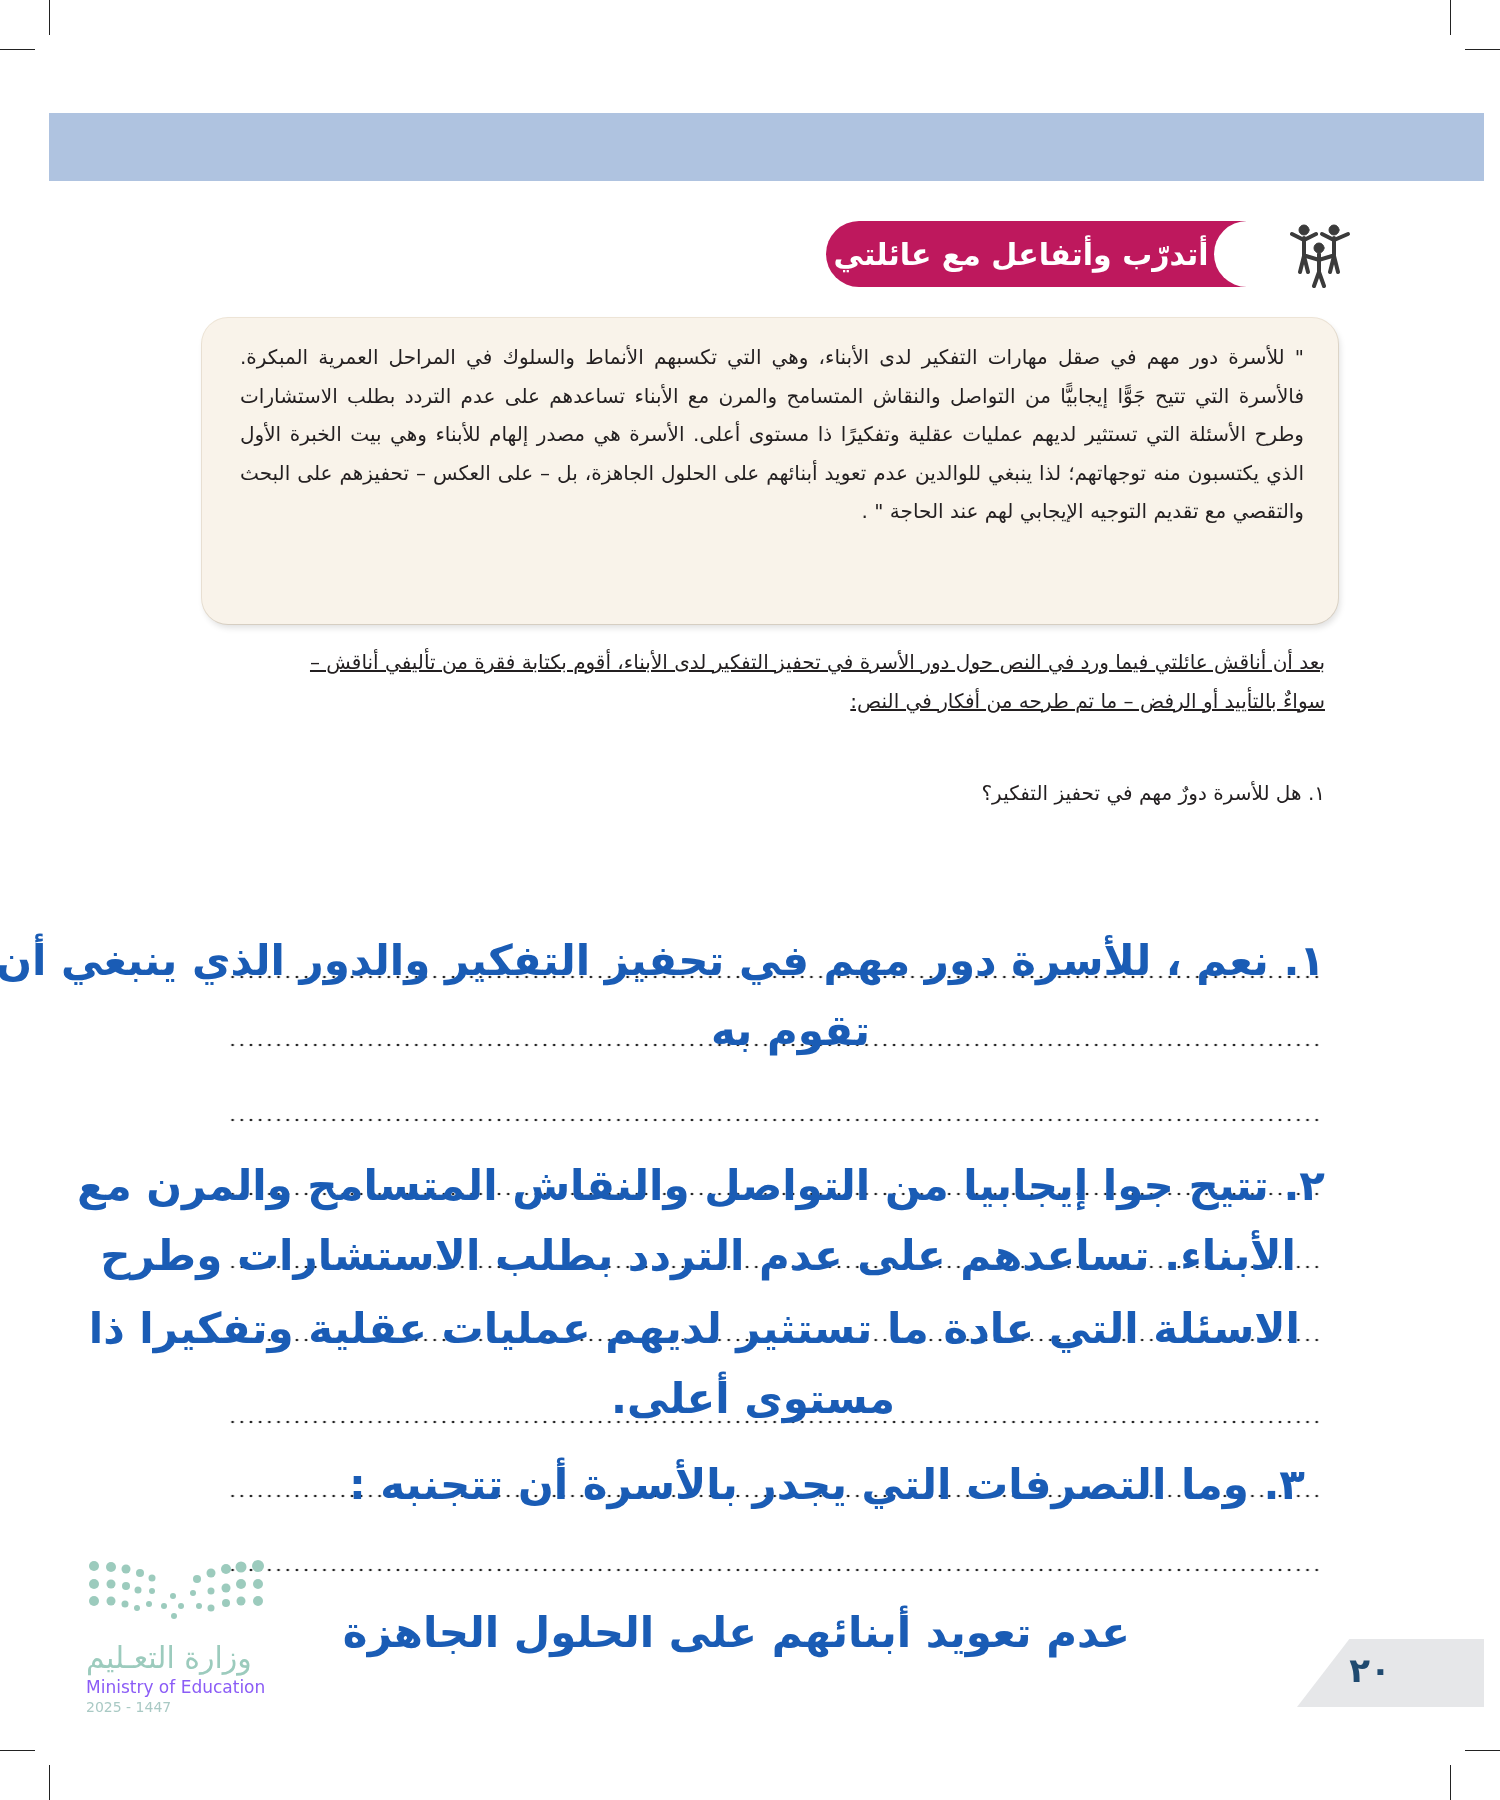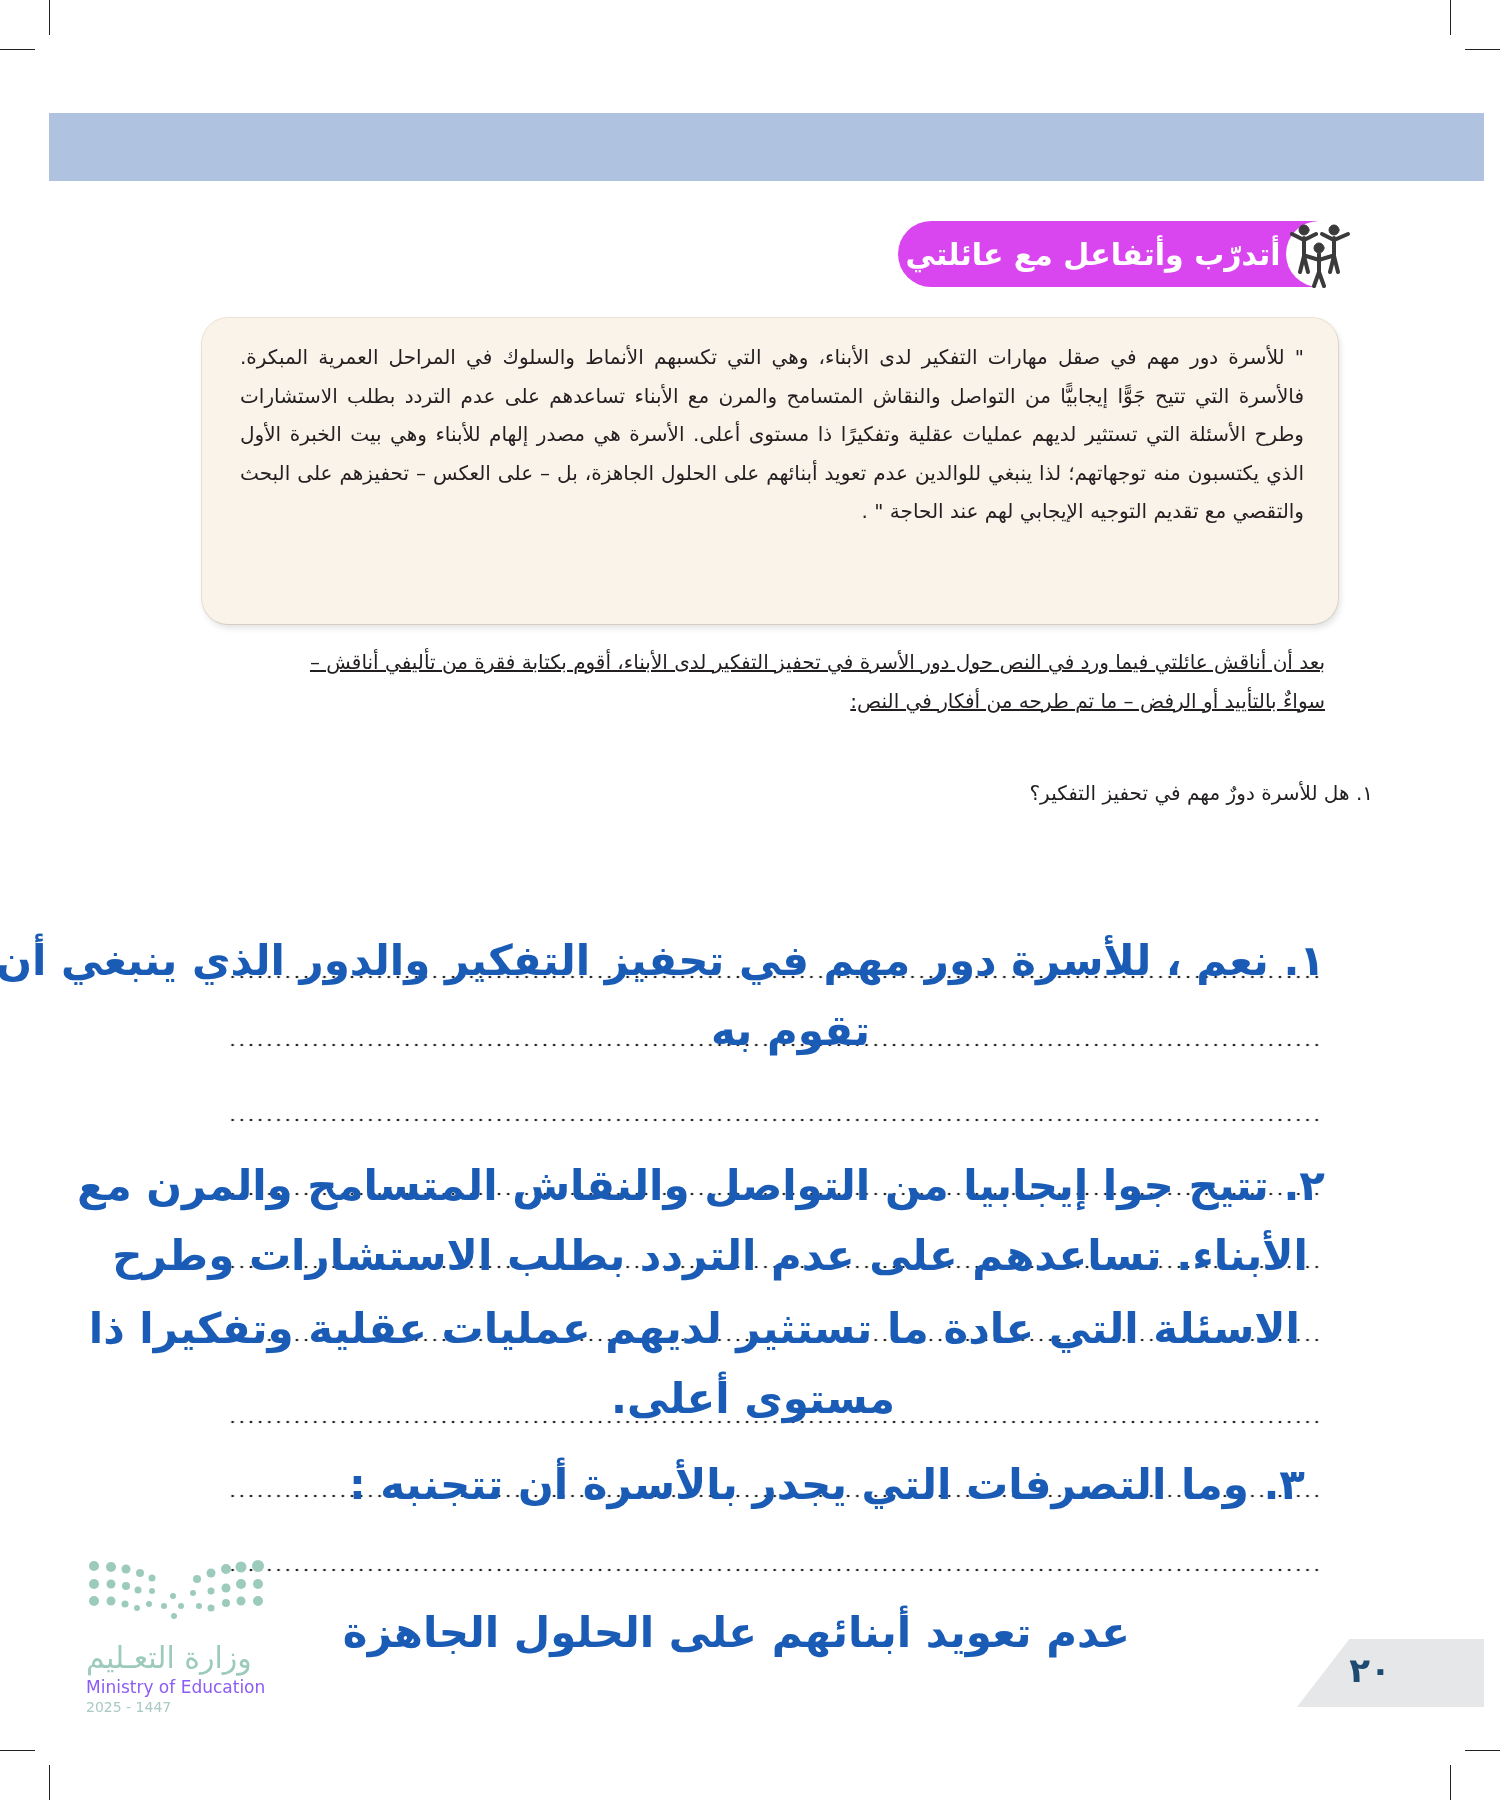--- a/index.html
+++ b/index.html
@@ -8,22 +8,22 @@
     background:#ffffff;
     font-family:"DejaVu Sans", "Liberation Sans", sans-serif;
     color:#231f20;
   }
   .crop { position:absolute; background:#222; }
   .banner {
     position:absolute; left:49px; top:113px; width:1435px; height:68px;
     background:#afc3e0;
   }
   .title-pill {
-    position:absolute; left:898px; top:221px; width:420px; height:66px;
-    background:#d946ef; border-radius:33px 0 0 33px;
+    position:absolute; left:826px; top:221px; width:420px; height:66px;
+    background:#be185d; border-radius:33px 0 0 33px;
     display:flex; align-items:center; justify-content:center;
   }
   .title-pill::after {
     content:""; position:absolute; right:-2px; top:0; width:34px; height:66px;
     background:#ffffff; border-radius:33px 0 0 33px;
   }
   .title-text {
     color:#fff; font-weight:bold; font-size:30px; direction:rtl; margin-right:30px;
   }
   .family-icon { position:absolute; left:1290px; top:222px; width:62px; height:66px; }
@@ -36,21 +36,21 @@
     position:absolute; left:240px; top:338px; width:1064px;
     direction:rtl; text-align:justify; text-align-last:right;
     font-size:20px; line-height:38.5px; color:#231f20;
   }
   .instruction {
     position:absolute; left:265px; top:643px; width:1060px;
     direction:rtl; text-align:right; font-size:20px; line-height:39px;text-decoration:underline;
   }
   .questions {
     position:absolute; left:275px; top:773px; width:1050px;
-    direction:rtl; text-align:right; font-size:20px; line-height:40px;margin-left:48px;
+    direction:rtl; text-align:right; font-size:20px; line-height:40px;
   }
   .q-item { margin:0; }
   .dot-line {
     position:absolute; left:228px; width:1096px; height:4px;
     background-image: radial-gradient(circle, #222 1.2px, transparent 1.6px);
     background-size:9.2px 4px; background-repeat:repeat-x;
   }
   .answer {
     position:absolute; direction:rtl; color:#1a5cb5; font-weight:bold;
     font-size:42px; white-space:nowrap; line-height:1;
@@ -116,21 +116,21 @@
 <div class="dot-line" style="top:1192px;"></div>
 <div class="dot-line" style="top:1265px;"></div>
 <div class="dot-line" style="top:1338px;"></div>
 <div class="dot-line" style="top:1420px;"></div>
 <div class="dot-line" style="top:1494px;"></div>
 <div class="dot-line" style="top:1568px;"></div>
 
 <div class="answer" style="right:175px; top:940px;">١. نعم ، للأسرة دور مهم في تحفيز التفكير والدور الذي ينبغي أن</div>
 <div class="answer" style="right:630px; top:1010px;">تقوم به</div>
 <div class="answer" style="right:175px; top:1165px;margin-left:44px;">٢. تتيح جوا إيجابيا من التواصل والنقاش المتسامح والمرن مع</div>
-<div class="answer" style="right:192px; top:1235px;margin-left:40px;">الأبناء. تساعدهم على عدم التردد بطلب الاستشارات وطرح</div>
+<div class="answer" style="right:204px; top:1235px;margin-left:40px;">الأبناء. تساعدهم على عدم التردد بطلب الاستشارات وطرح</div>
 <div class="answer" style="right:200px; top:1308px;">الاسئلة التي عادة ما تستثير لديهم عمليات عقلية وتفكيرا ذا</div>
 <div class="answer" style="right:605px; top:1378px;">مستوى أعلى.</div>
 <div class="answer" style="right:195px; top:1464px;">٣. وما التصرفات التي يجدر بالأسرة أن تتجنبه :</div>
 <div class="answer" style="right:370px; top:1612px;">عدم تعويد أبنائهم على الحلول الجاهزة</div>
 
 <div class="logo">
   <svg class="logo-dots" viewBox="0 0 180 70">
     <g fill="#9ccbbd">
       <circle cx="8" cy="8" r="5"></circle>
         <circle cx="25" cy="9" r="5"></circle>

